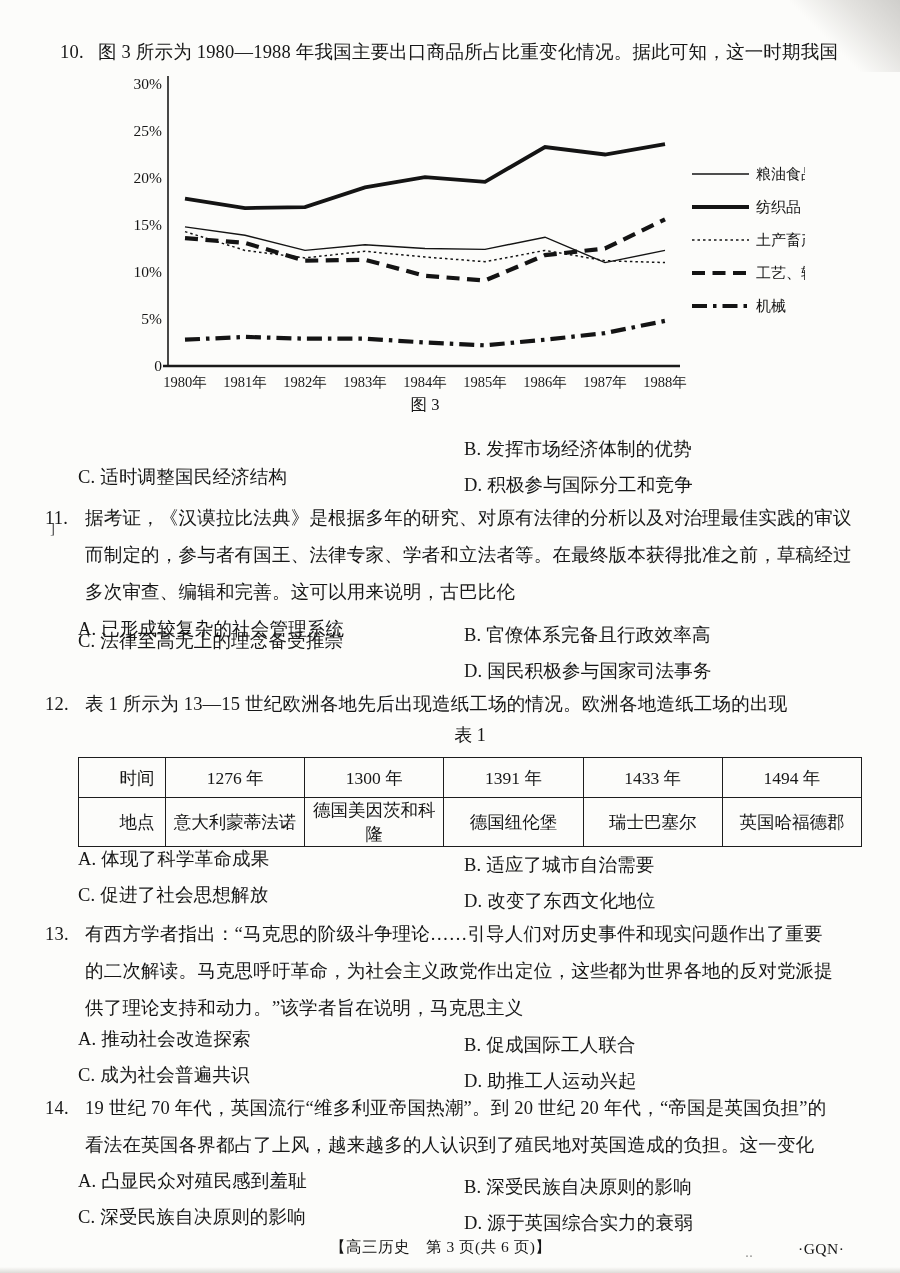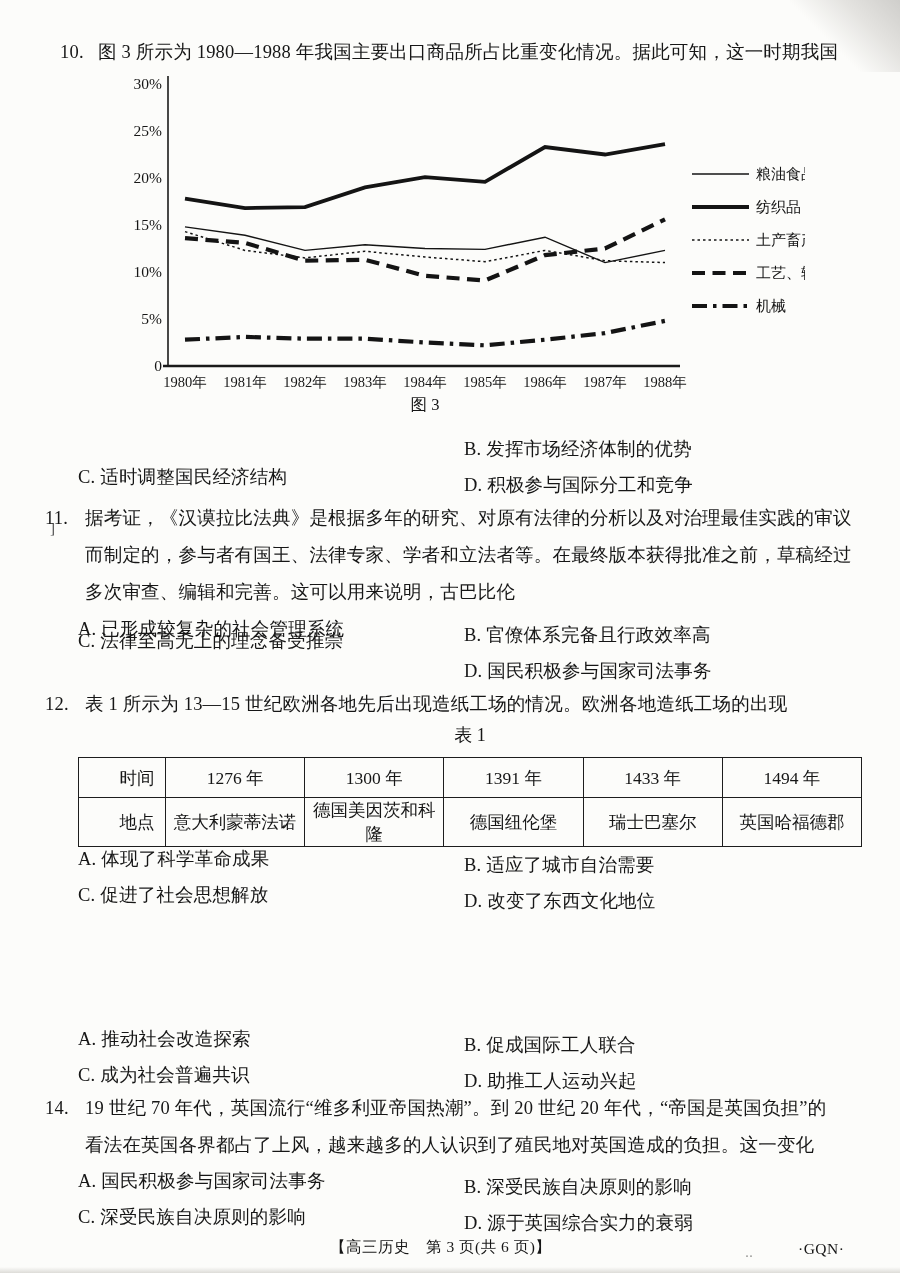--- a/index.html
+++ b/index.html
@@ -149,30 +149,35 @@
       <td>英国哈福德郡</td>
     </tr>
   </tbody>
     </table>
 
   <div class="opt" style="top:846px;left:78px">A. 体现了科学革命成果</div>
   <div class="opt" style="top:852px;left:464px">B. 适应了城市自治需要</div>
   <div class="opt" style="top:882px;left:78px">C. 促进了社会思想解放</div>
   <div class="opt" style="top:888px;left:464px">D. 改变了东西文化地位</div>
 
+  <div class="stem" style="top:916px;left:45px;width:826px">
+    <div class="stem-line"><span class="qnum">13.</span><span>有西方学者指出：“马克思的阶级斗争理论……引导人们对历史事件和现实问题作出了重要</span></div>
+    <div class="stem-line cont">的二次解读。马克思呼吁革命，为社会主义政党作出定位，这些都为世界各地的反对党派提</div>
+    <div class="stem-line cont">供了理论支持和动力。”该学者旨在说明，马克思主义</div>
+  </div>
   <div class="opt" style="top:1026px;left:78px">A. 推动社会改造探索</div>
   <div class="opt" style="top:1032px;left:464px">B. 促成国际工人联合</div>
   <div class="opt" style="top:1062px;left:78px">C. 成为社会普遍共识</div>
   <div class="opt" style="top:1068px;left:464px">D. 助推工人运动兴起</div>
 
   <div class="stem" style="top:1090px;left:45px;width:826px">
     <div class="stem-line"><span class="qnum">14.</span><span>19 世纪 70 年代，英国流行“维多利亚帝国热潮”。到 20 世纪 20 年代，“帝国是英国负担”的</span></div>
     <div class="stem-line cont">看法在英国各界都占了上风，越来越多的人认识到了殖民地对英国造成的负担。这一变化</div>
   </div>
-  <div class="opt" style="top:1168px;left:78px">A. 国民积极参与国家司法事务</div>
+  <div class="opt" style="top:1168px;left:78px">A. 凸显民众对殖民感到羞耻</div>
   <div class="opt" style="top:1174px;left:464px">B. 深受民族自决原则的影响</div>
   <div class="opt" style="top:1204px;left:78px">C. 深受民族自决原则的影响</div>
   <div class="opt" style="top:1210px;left:464px">D. 源于英国综合实力的衰弱</div>
 
   <div class="footer-left" style="top:1237px;left:330px">【高三历史　第 3 页(共 6 页)】</div>
   <div class="footer-right" style="top:1240px;left:798px">·GQN·</div>
 
 </div>
 
 </body></html>

